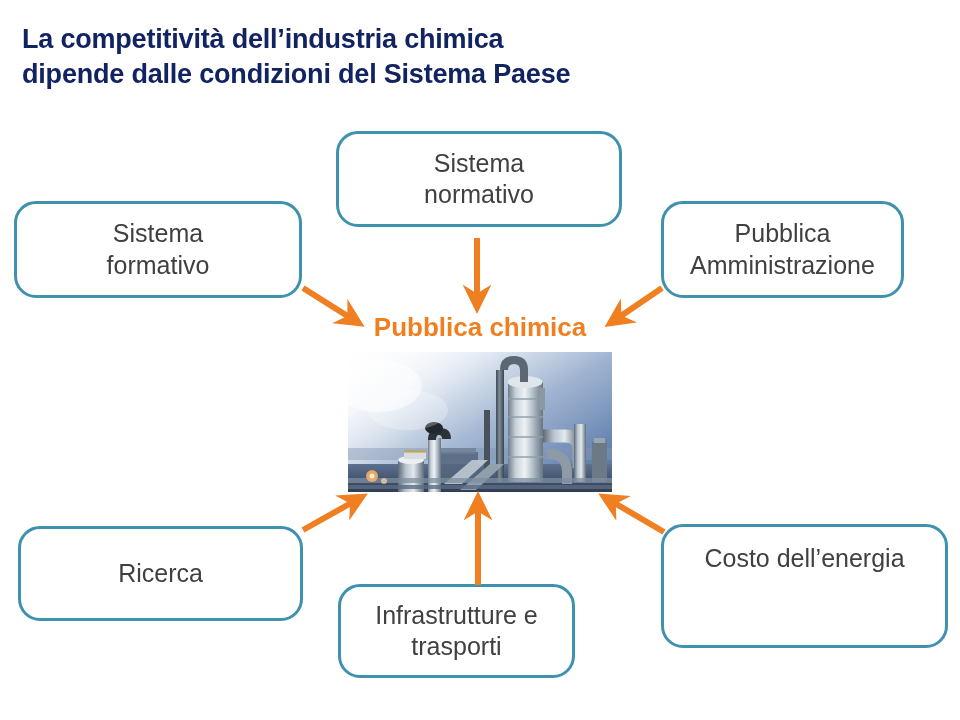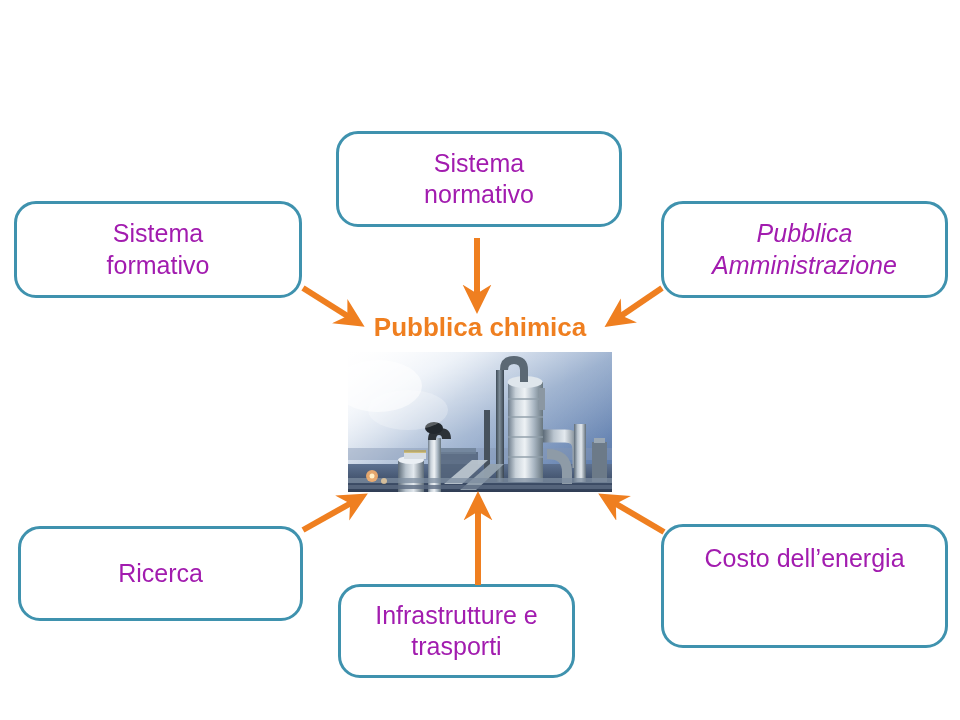--- a/index.html
+++ b/index.html
@@ -30,37 +30,37 @@
     white-space: pre-line;
   }
 
   
   .node {
     position: absolute;
     box-sizing: border-box;
     border: 3px solid #3f92ae;
     border-radius: 22px;
     background: #ffffff;
-    color: #a21caf;
+    color: #404040;
     font-size: 25px;
     line-height: 1.26;
     text-align: center;
     display: flex;
     align-items: center;
     justify-content: center;
     white-space: pre-line;
   }
   .node.top-align {
     align-items: flex-start;
     padding-top: 16px;
   }
 
   #node-sistema-formativo   { left: 14px;  top: 201px; width: 288px; height: 97px; }
   #node-sistema-normativo   { left: 336px; top: 131px; width: 286px; height: 96px; }
-  #node-pubblica-amm        { left: 661px; top: 201px; width: 287px; height: 97px; font-style: italic; }
+  #node-pubblica-amm        { left: 661px; top: 201px; width: 243px; height: 97px; }
   #node-ricerca             { left: 18px;  top: 526px; width: 285px; height: 95px; justify-content: center; }
   #node-infrastrutture      { left: 338px; top: 584px; width: 237px; height: 94px; }
   #node-costo-energia       { left: 661px; top: 524px; width: 287px; height: 124px; }
 
   
   #center-label {
     position: absolute;
     left: 330px;
     top: 312px;
     width: 300px;
@@ -88,20 +88,22 @@
     left: 0; top: 0;
     width: 960px; height: 720px;
     pointer-events: none;
   }
 </style>
 </head>
 <body>
 
 <div id="slide">
 
+  <div id="title">La competitività dell’industria chimica
+dipende dalle condizioni del Sistema Paese</div>
 
   <div class="node" id="node-sistema-formativo">
     <span>Sistema
 formativo</span>
   </div>
 
   <div class="node" id="node-sistema-normativo">
     <span>Sistema
 normativo</span>
   </div>

